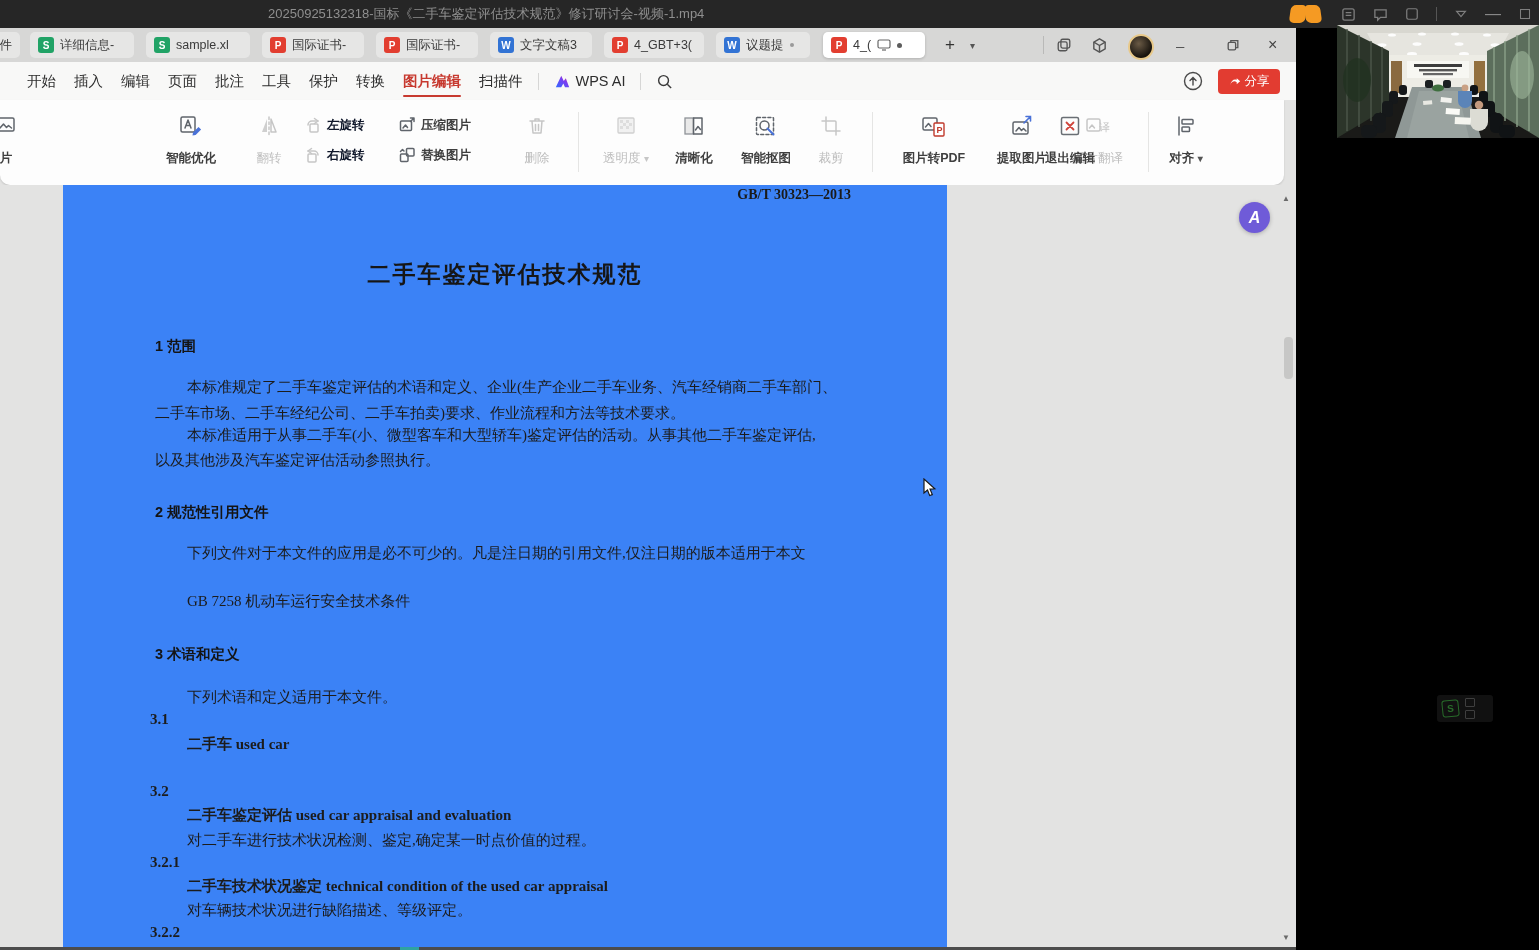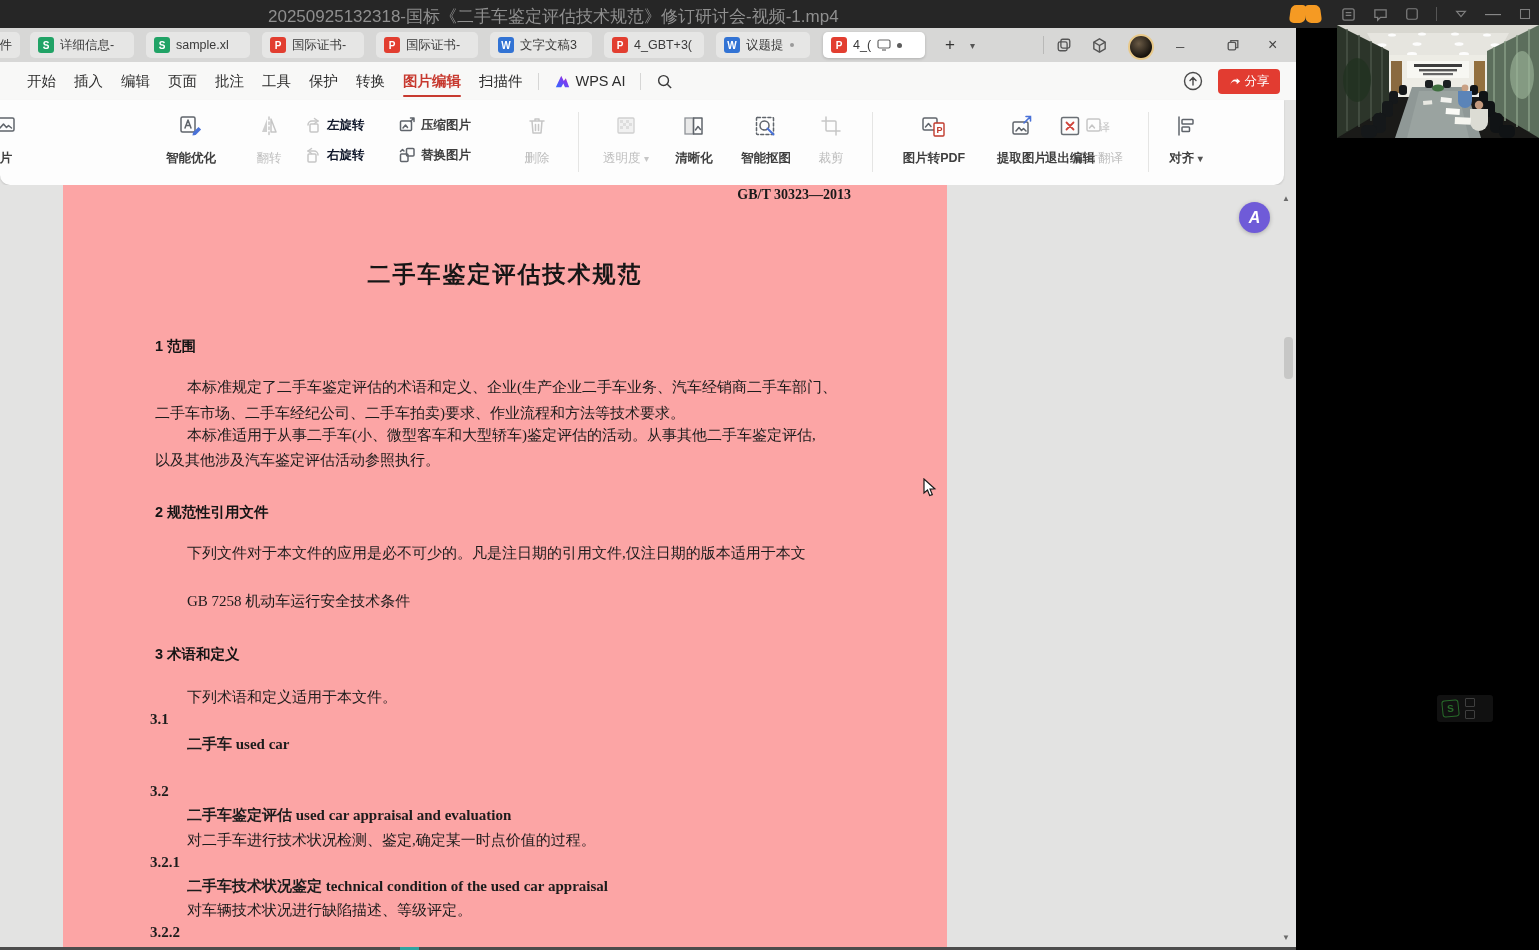--- a/index.html
+++ b/index.html
@@ -3,21 +3,21 @@
 <meta charset="utf-8">
 <style>
   html,body{margin:0;padding:0;background:#000;}
   #stage{position:relative;width:1539px;height:950px;background:#000;overflow:hidden;
          font-family:"Liberation Sans",sans-serif;-webkit-font-smoothing:antialiased;}
   .abs{position:absolute;}
   .nw{white-space:nowrap;}
 
   
   .topbar{position:absolute;left:0;top:0;width:1539px;height:28px;background:#262626;}
-  .vtitle{position:absolute;left:268px;top:5px;font-size:17px;color:#8f8f8f;}
+  .vtitle{position:absolute;left:268px;top:5px;font-size:13px;color:#8f8f8f;}
   .topicons{position:absolute;right:0;top:0;height:28px;display:flex;align-items:center;gap:16px;padding-right:6px;color:#7e7e7e;}
   .tic{width:16px;height:16px;display:flex;align-items:center;justify-content:center;}
   .tic svg{stroke:#7e7e7e;fill:none;stroke-width:1.4;}
   .orange-logo{width:34px;height:18px;position:relative;}
   .orange-logo i{position:absolute;top:0;width:16px;height:18px;background:#f59a23;border-radius:5px;}
   .orange-logo i:first-child{left:0;transform:skewX(-8deg);}
   .orange-logo i:last-child{left:15px;transform:skewX(8deg);}
 
   
   .app{position:absolute;left:0;top:28px;width:1296px;height:922px;background:#e3e3e2;}
@@ -54,21 +54,21 @@
   .tcol{position:absolute;top:10px;}
   .trow{height:30px;display:flex;align-items:center;gap:5px;font-size:12.5px;color:#3f3f3f;font-weight:bold;white-space:nowrap;}
   .trow.dis{color:#0f172a;font-weight:bold;}
   .psep{position:absolute;top:12px;width:1px;height:60px;background:#e5e5e4;}
   .panel svg{display:block;}
   .sk{stroke:#5f646b;fill:none;stroke-width:1.5;stroke-linecap:round;stroke-linejoin:round;}
   .skd{stroke:#c6c6c6;fill:none;stroke-width:1.5;stroke-linecap:round;stroke-linejoin:round;}
 
   
   .docarea{position:absolute;left:0;top:157px;width:1296px;height:765px;background:#e3e3e2;}
-  .page{position:absolute;left:63px;top:0;width:884px;height:765px;background:#fca5a5;}
+  .page{position:absolute;left:63px;top:0;width:884px;height:765px;background:#3b82f6;}
   .dl{position:absolute;font-family:"Liberation Serif",serif;color:#1c1c1c;font-size:15px;white-space:nowrap;}
   .dl.b{font-weight:bold;}
   .dl.head{font-family:"Liberation Sans",sans-serif;font-weight:bold;font-size:14.5px;color:#141414;}
   .dtitle{position:absolute;width:884px;text-align:center;font-size:23px;font-weight:bold;color:#161616;font-family:"Liberation Sans",sans-serif;letter-spacing:2px;}
   .gbnum{position:absolute;right:96px;font-family:"Liberation Serif",serif;font-weight:bold;font-size:14px;color:#1a1a1a;}
 
   
   .sb-arrow{position:absolute;left:1282px;font-size:8px;color:#6a6a6a;}
   .sb-thumb{position:absolute;left:1284px;width:9px;height:42px;background:#c7c7c6;border-radius:4px;}
 

